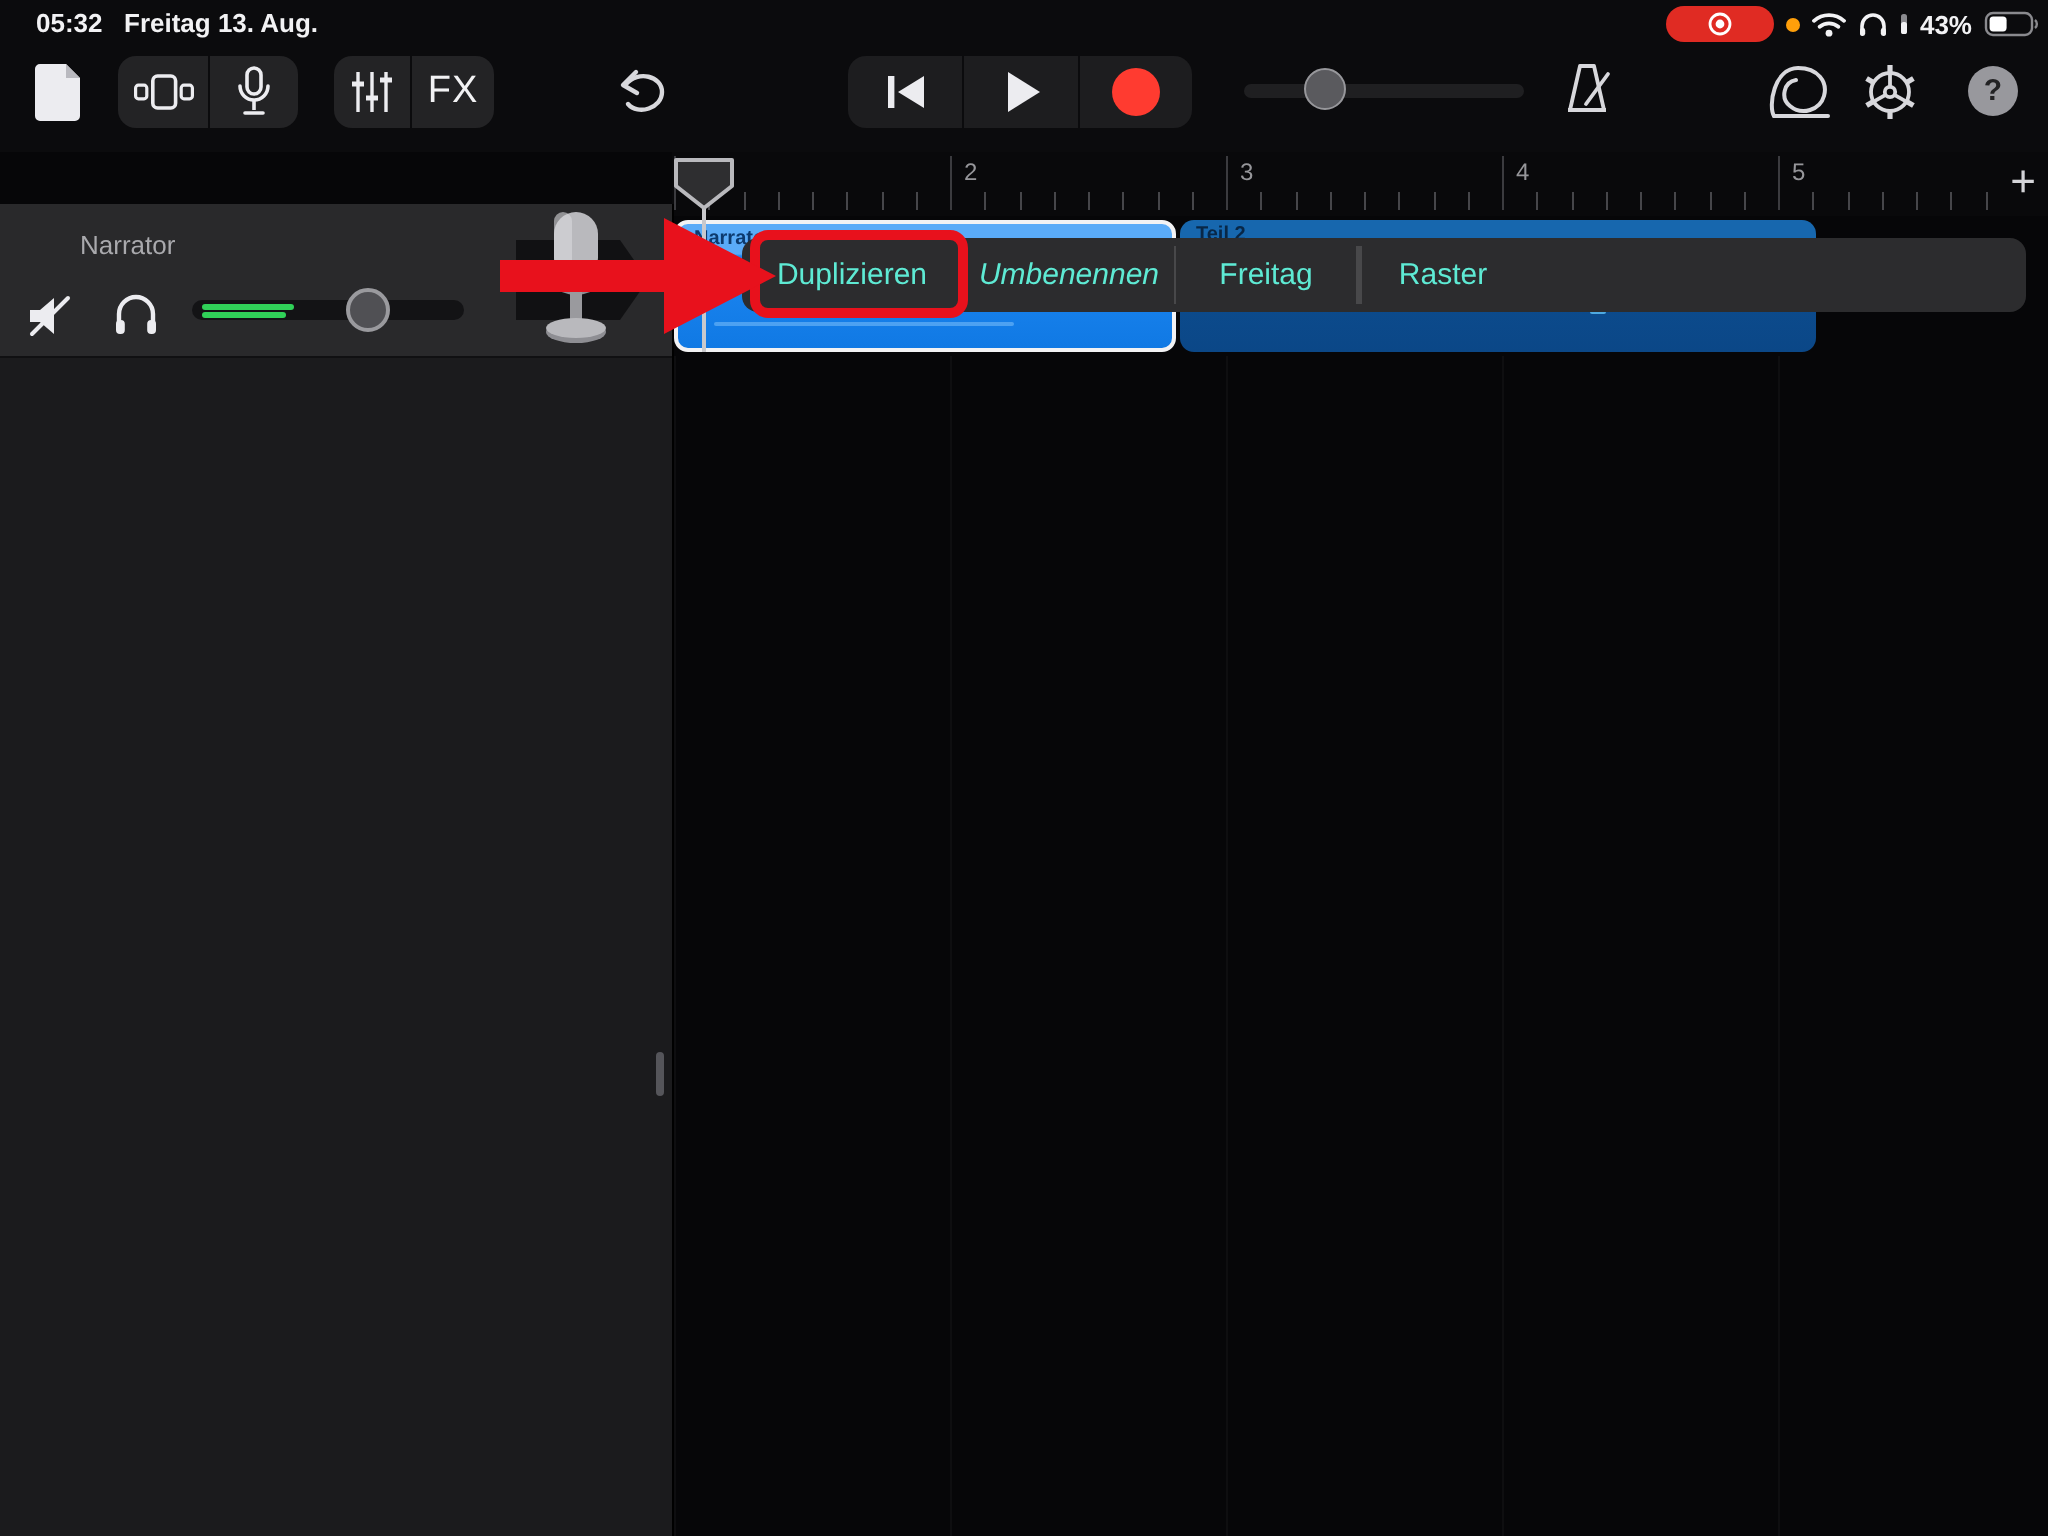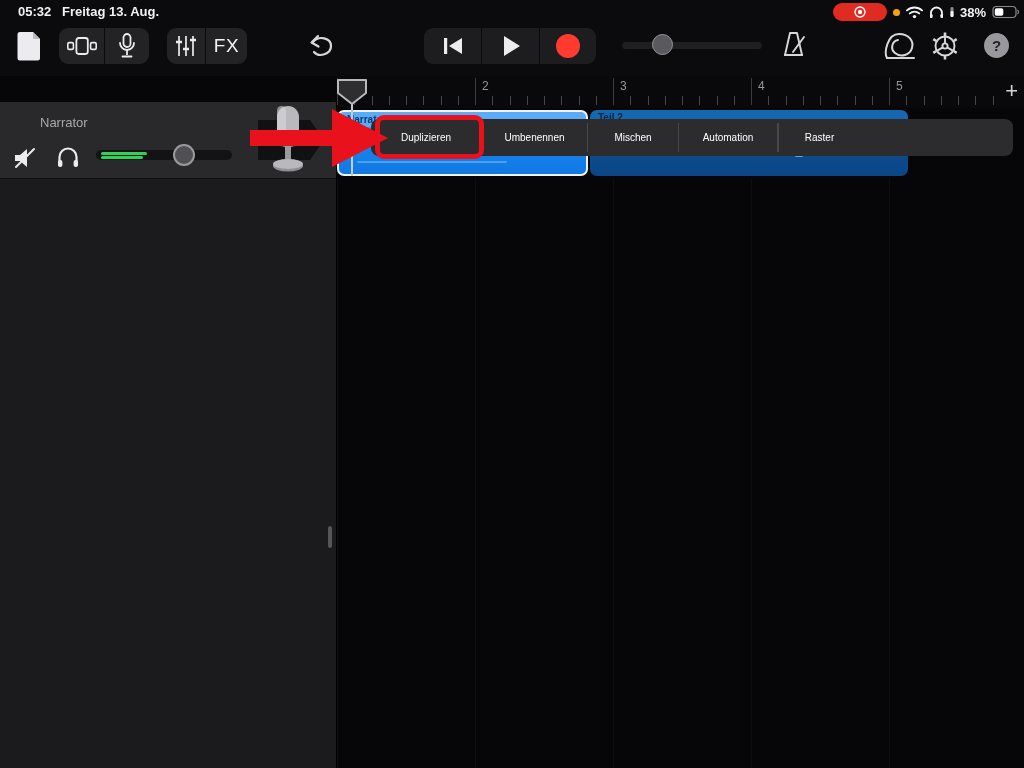--- a/index.html
+++ b/index.html
@@ -60,21 +60,21 @@
   .wave-line{position:absolute;left:18px;top:49px;width:150px;height:2px;background:#7cc0fa;opacity:.55;border-radius:1px;}
   .grid-line{position:absolute;width:1px;background:#0e0e10;z-index:1;}
 
   
   #playhead-line{left:351px;top:80px;width:2px;height:96px;background:#c9c9cd;z-index:8;}
   #playhead-marker{left:336px;top:78px;z-index:9;}
 
   
   #context-menu{left:371px;top:119px;width:642px;height:37px;background:#2c2c2e;border-radius:8px;
                 display:flex;align-items:stretch;z-index:10;}
-  .menu-item{display:flex;align-items:center;justify-content:center;font-size:10px;color:#ffffff;}
+  .menu-item{display:flex;align-items:center;justify-content:center;font-size:15px;color:#5eead4;}
   .menu-sep{width:1px;background:#48484a;margin:4px 0;}
 
   
   #highlight-box{left:375px;top:115px;width:109px;height:44px;border:5px solid #e8111c;border-radius:9px;
                  box-sizing:border-box;z-index:40;background:transparent;}
   #pointer-arrow{left:248px;top:105px;z-index:41;}
 
   svg{display:block;}
 </style>
 </head>
@@ -100,21 +100,21 @@
       </svg>
       <svg width="15" height="14" viewBox="0 0 15 14">
         <path d="M2 12 V8 a5.5 5.5 0 0 1 11 0 V12" fill="none" stroke="#f2f2f4" stroke-width="1.8" stroke-linecap="round"></path>
         <rect x="1" y="9" width="2.6" height="4" rx="1.2" fill="#f2f2f4"></rect>
         <rect x="11.4" y="9" width="2.6" height="4" rx="1.2" fill="#f2f2f4"></rect>
       </svg>
       <svg width="4" height="12" viewBox="0 0 4 12">
         <rect x="0.5" y="1" width="3" height="10" rx="1.3" fill="#8a8a8e"></rect>
         <rect x="0.5" y="5" width="3" height="6" rx="1.3" fill="#f2f2f4"></rect>
       </svg>
-      <span class="sb-batt-text">38%</span>
+      <span class="sb-batt-text">43%</span>
       <svg width="28" height="14" viewBox="0 0 28 14">
         <rect x="1" y="1.5" width="23" height="11" rx="3.5" fill="none" stroke="#8a8a8e" stroke-width="1.2"></rect>
         <rect x="2.8" y="3.3" width="8.5" height="7.4" rx="1.8" fill="#fff"></rect>
         <path d="M25.5 5 a2.6 2.6 0 0 1 0 4" fill="none" stroke="#8a8a8e" stroke-width="1.2"></path>
       </svg>
     </div>
   </div>
 
   <div class="abs" id="toolbar">
 
@@ -348,25 +348,24 @@
       </div>
     </div>
 
     <div class="abs drag-handle"></div>
 
   </div>
 
   <div class="abs" id="context-menu">
     <div class="menu-item" style="width:110px;">Duplizieren</div>
     <div class="menu-sep"></div>
-    <div class="menu-item" style="width:105px;">Umbenennen</div>
-    <div class="menu-sep"></div>
-    <div class="menu-item" style="width:90px;">Mischen</div>
-    <div class="menu-sep"></div>
-    <div class="menu-item" style="width:98px;">Automation</div>
+    <div class="menu-item" style="width:105px;font-style:italic;">Umbenennen</div>
+    <div class="menu-sep"></div>
+    <div class="menu-item" style="width:90px;">Freitag</div>
+    <div class="menu-sep"></div>
     <div class="menu-sep"></div>
     <div class="menu-sep"></div>
     <div class="menu-item" style="width:81px;">Raster</div>
   </div>
 
   <div class="abs" id="highlight-box"></div>
   <div class="abs" id="pointer-arrow">
     <svg width="142" height="66" viewBox="0 0 142 66">
       <path d="M2 25 L84 25 L84 4 L140 33 L84 62 L84 41 L2 41 Z" fill="#e8111c"></path>
     </svg>

